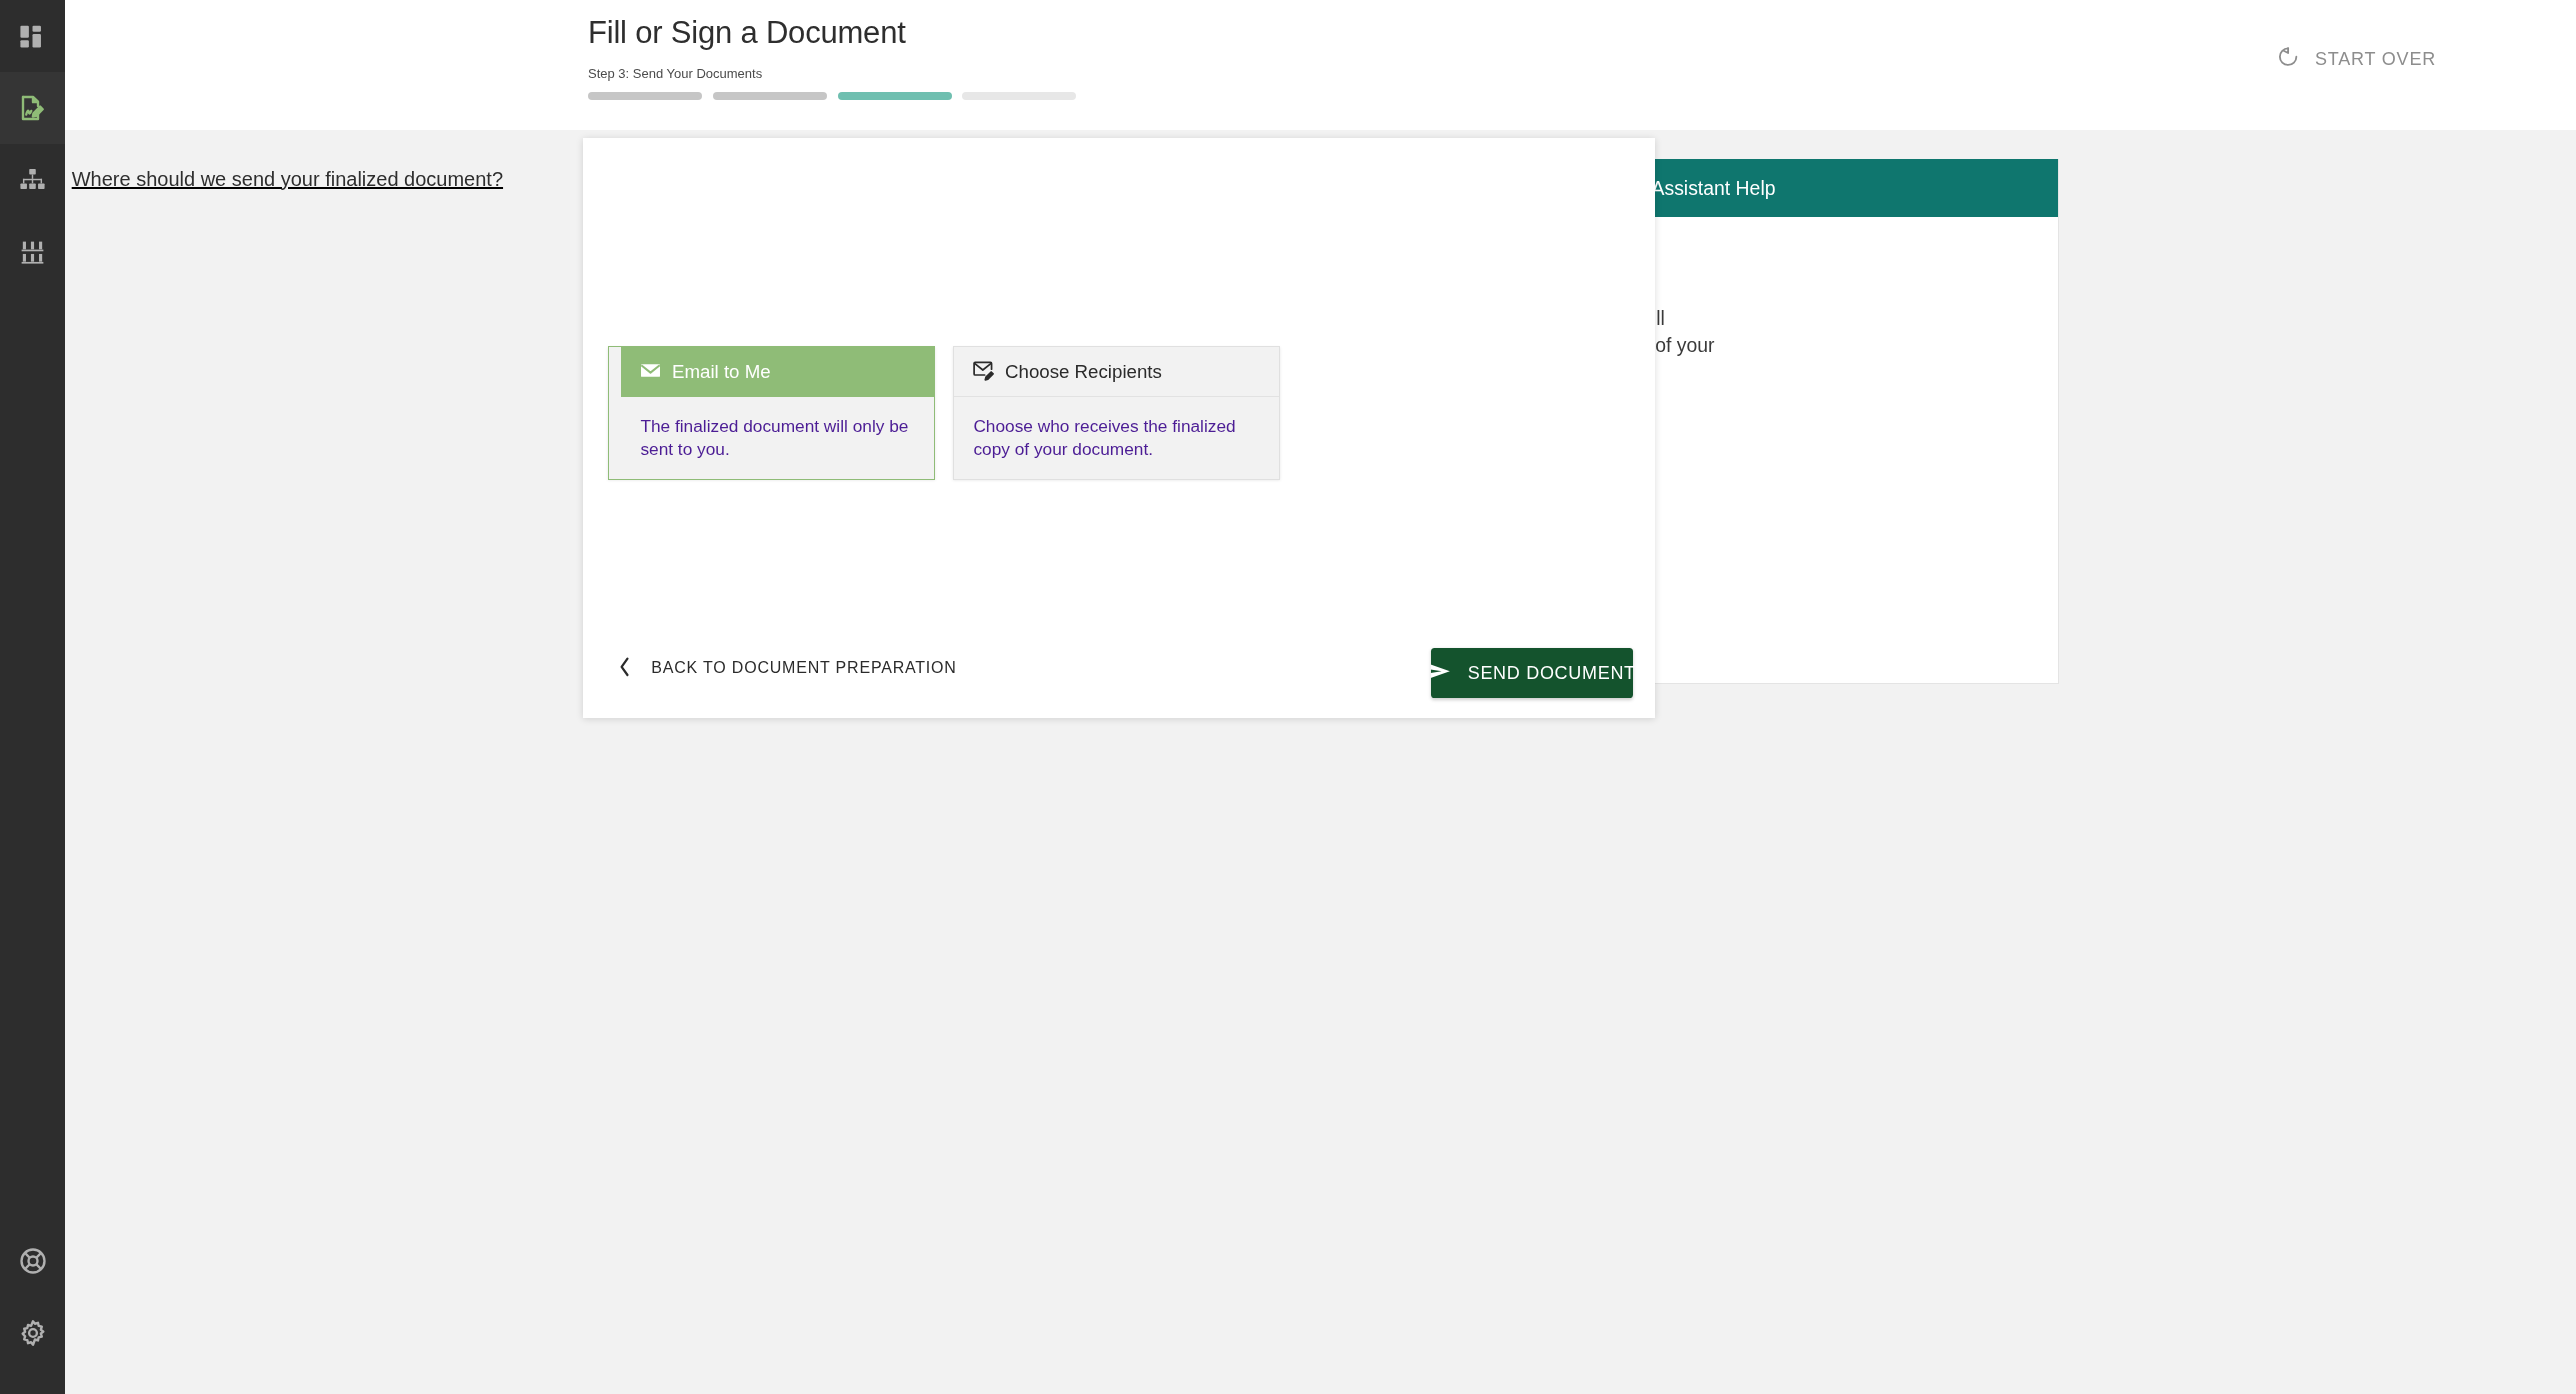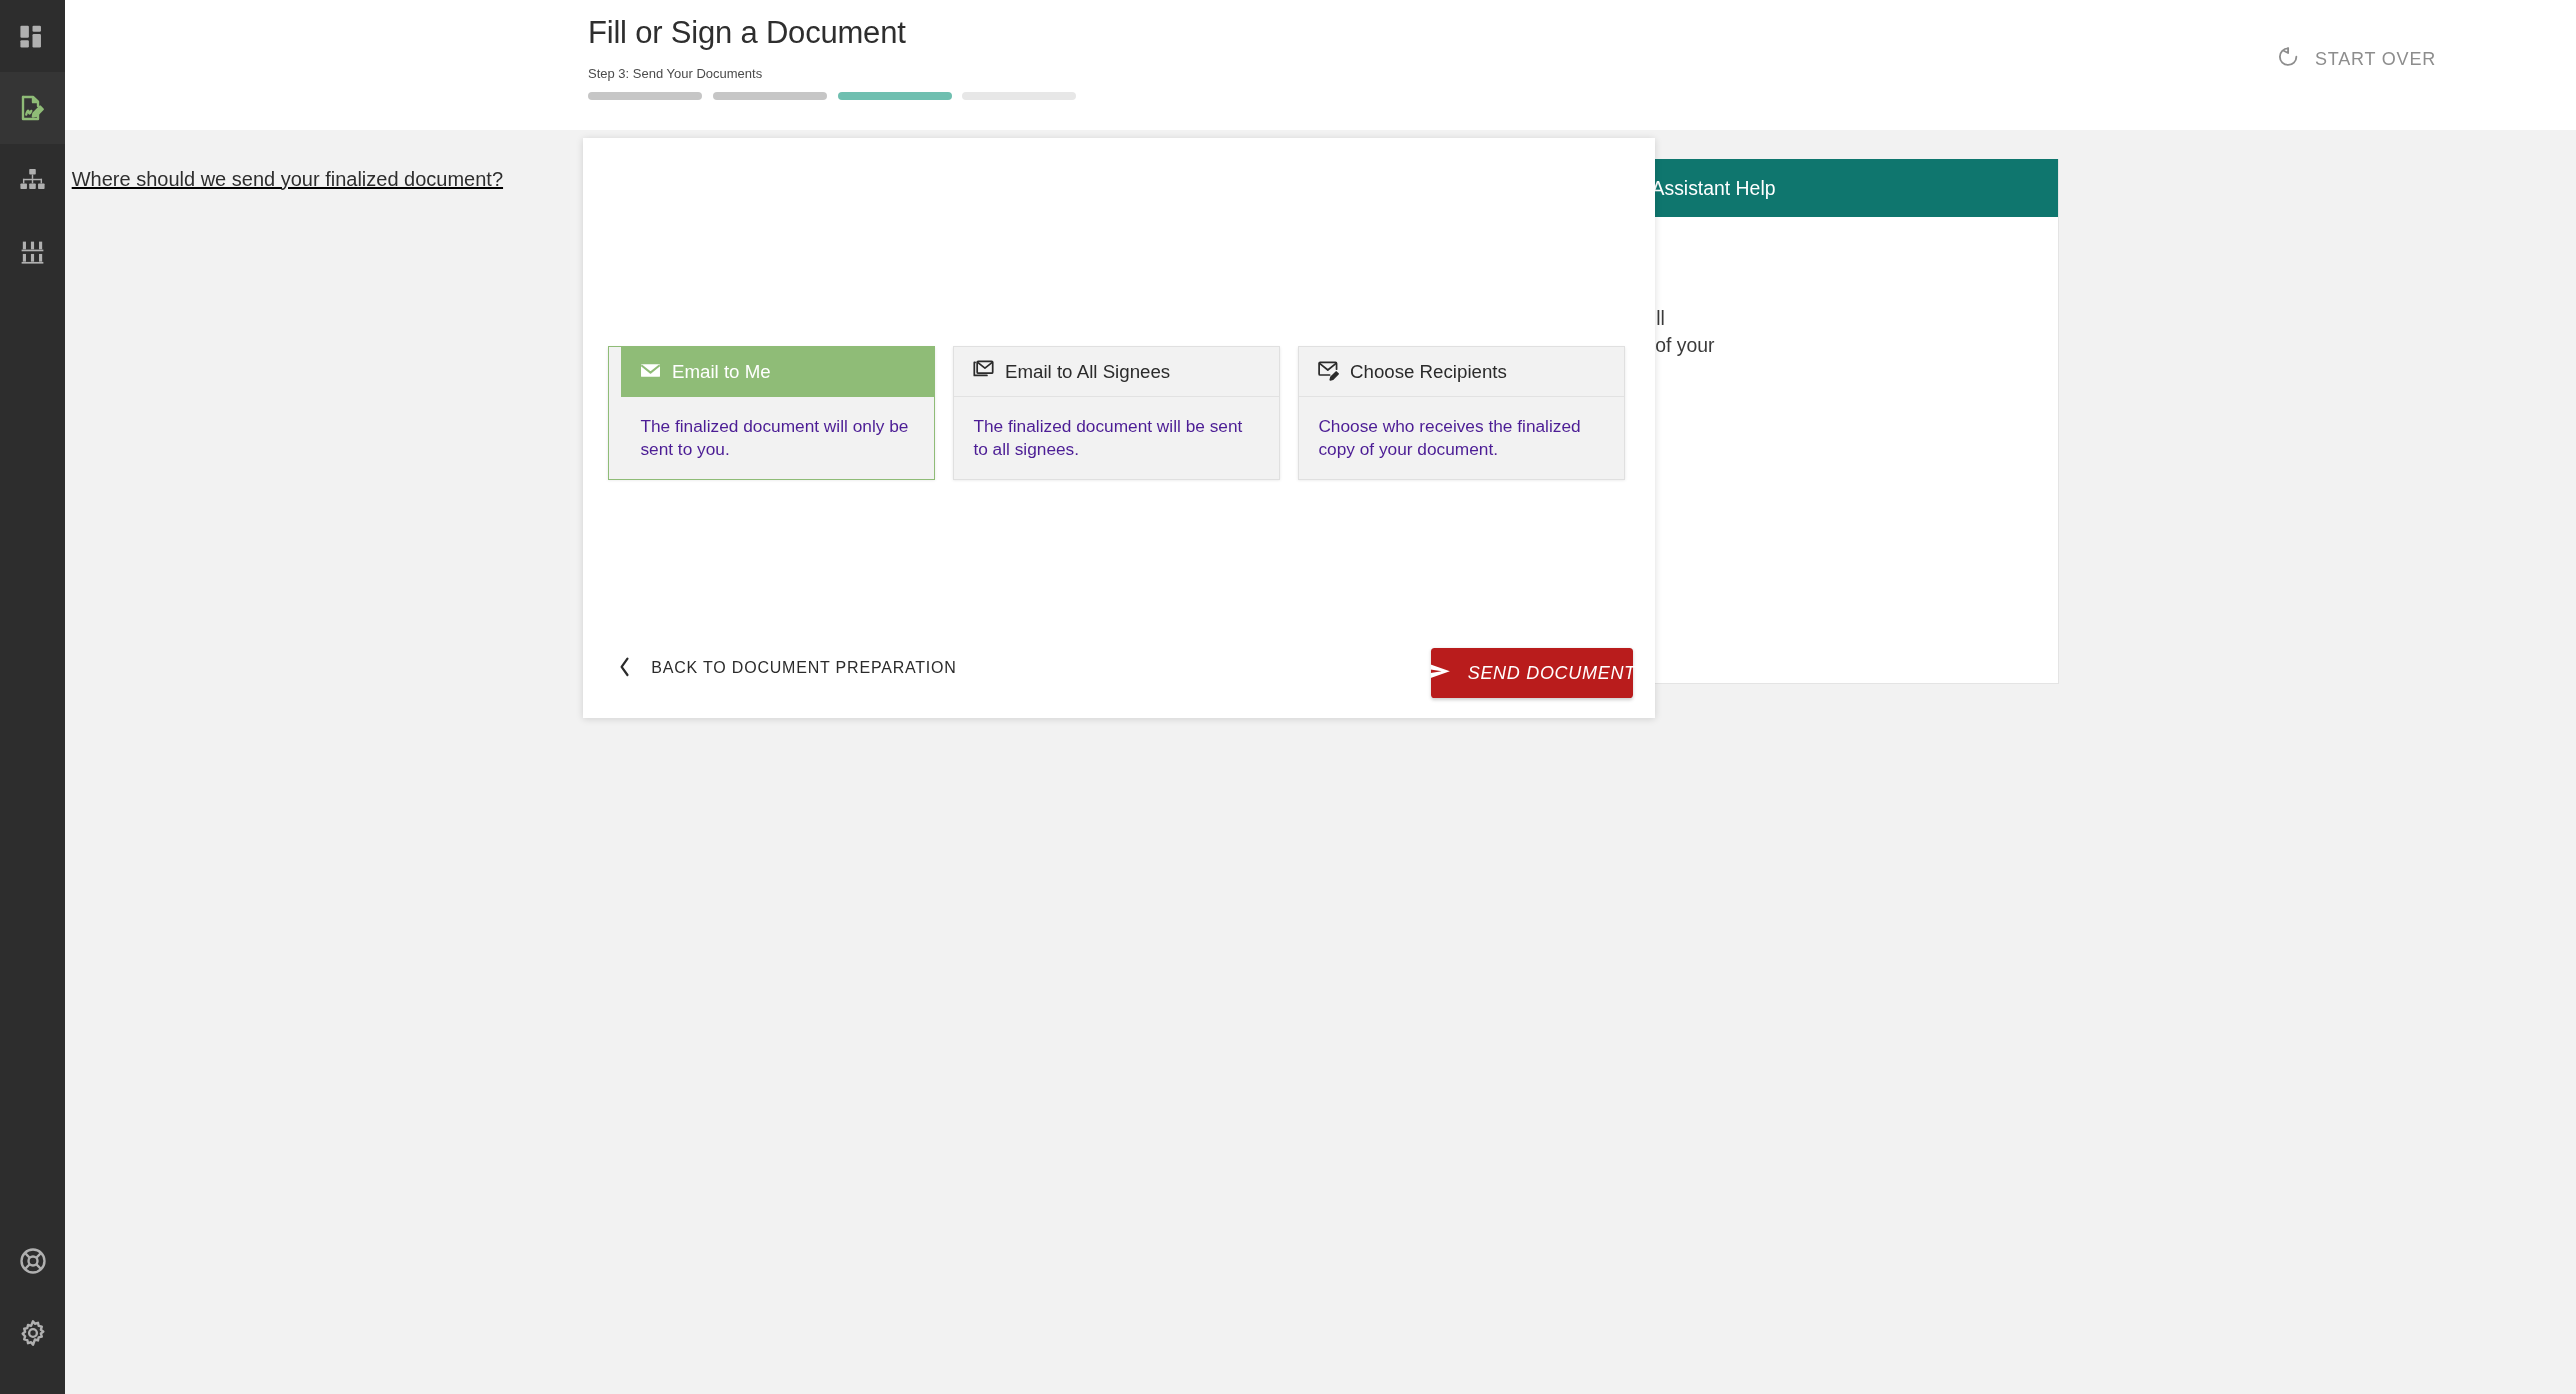--- a/index.html
+++ b/index.html
@@ -226,32 +226,31 @@
     letter-spacing: 0.8px;
     color: #2b2b2b;
     white-space: nowrap;
   }
 
   .send-btn {
     position: absolute;
     left: 1431px; top: 648px;
     width: 202px;
     height: 50px;
-    background: #b91c1c;
+    background: #14532d;
     border: none;
     border-radius: 3.6px;
     box-shadow: 0 1.4px 3.6px rgba(0,0,0,0.20);
     display: flex;
     align-items: center;
     justify-content: center;
     gap: 15px;
     cursor: pointer;
     z-index: 16;
     font-family: "Liberation Sans", sans-serif;
-    font-style: italic;
   }
   .send-label {
     font-size: 18px;
     letter-spacing: 0.7px;
     color: #ffffff;
     white-space: nowrap;
   }
 </style>
 </head>
 <body>
@@ -400,33 +399,20 @@
           <svg width="23" height="23" viewBox="0 0 24 24" fill="#ffffff">
             <path d="M3 5.4h18a0.9 0.9 0 0 1 0.9 0.9v11.4a0.9 0.9 0 0 1-0.9 0.9H3a0.9 0.9 0 0 1-0.9-0.9V6.3A0.9 0.9 0 0 1 3 5.4z"></path>
             <path d="M2.4 6.6 L12 14.2 L21.6 6.6" stroke="#8fbc77" stroke-width="2.1" fill="none" stroke-linejoin="round"></path>
           </svg>
         </span>
         <span class="tile-head-text">Email to Me</span>
       </div>
       <div class="tile-desc">The finalized document will only be sent to you.</div>
     </div>
 
-    <div class="tile">
-      <div class="tile-head">
-        <span>
-          <svg width="23" height="23" viewBox="0 0 24 24" fill="none" stroke="#2b2b2b" stroke-width="1.8" stroke-linejoin="round" stroke-linecap="round">
-            <path d="M3.2 3.6 H2.4 V17.2 H15.6"></path>
-            <rect x="5.4" y="2.4" width="16.2" height="12.4" rx="1.1"></rect>
-            <path d="M5.9 3.5 L13.5 9.6 L21.1 3.5"></path>
-          </svg>
-        </span>
-        <span class="tile-head-text">Email to All Signees</span>
-      </div>
-      <div class="tile-desc">The finalized document will be sent to all signees.</div>
-    </div>
 
     <div class="tile">
       <div class="tile-head">
         <span>
           <svg width="23" height="23" viewBox="0 0 24 24" fill="none" stroke="#2b2b2b" stroke-width="1.8" stroke-linejoin="round" stroke-linecap="round">
             <path d="M20.4 10.6 V4.6 A1.1 1.1 0 0 0 19.3 3.5 H3.3 A1.1 1.1 0 0 0 2.2 4.6 V15.6 A1.1 1.1 0 0 0 3.3 16.7 H13.2"></path>
             <path d="M2.7 4.6 L11.3 11.5 L19.9 4.6"></path>
             <path d="M14.6 19.0 L20.0 13.6 L22.0 15.6 L16.6 21.0 L13.9 21.7 Z" fill="#2b2b2b"></path>
           </svg>
         </span>

